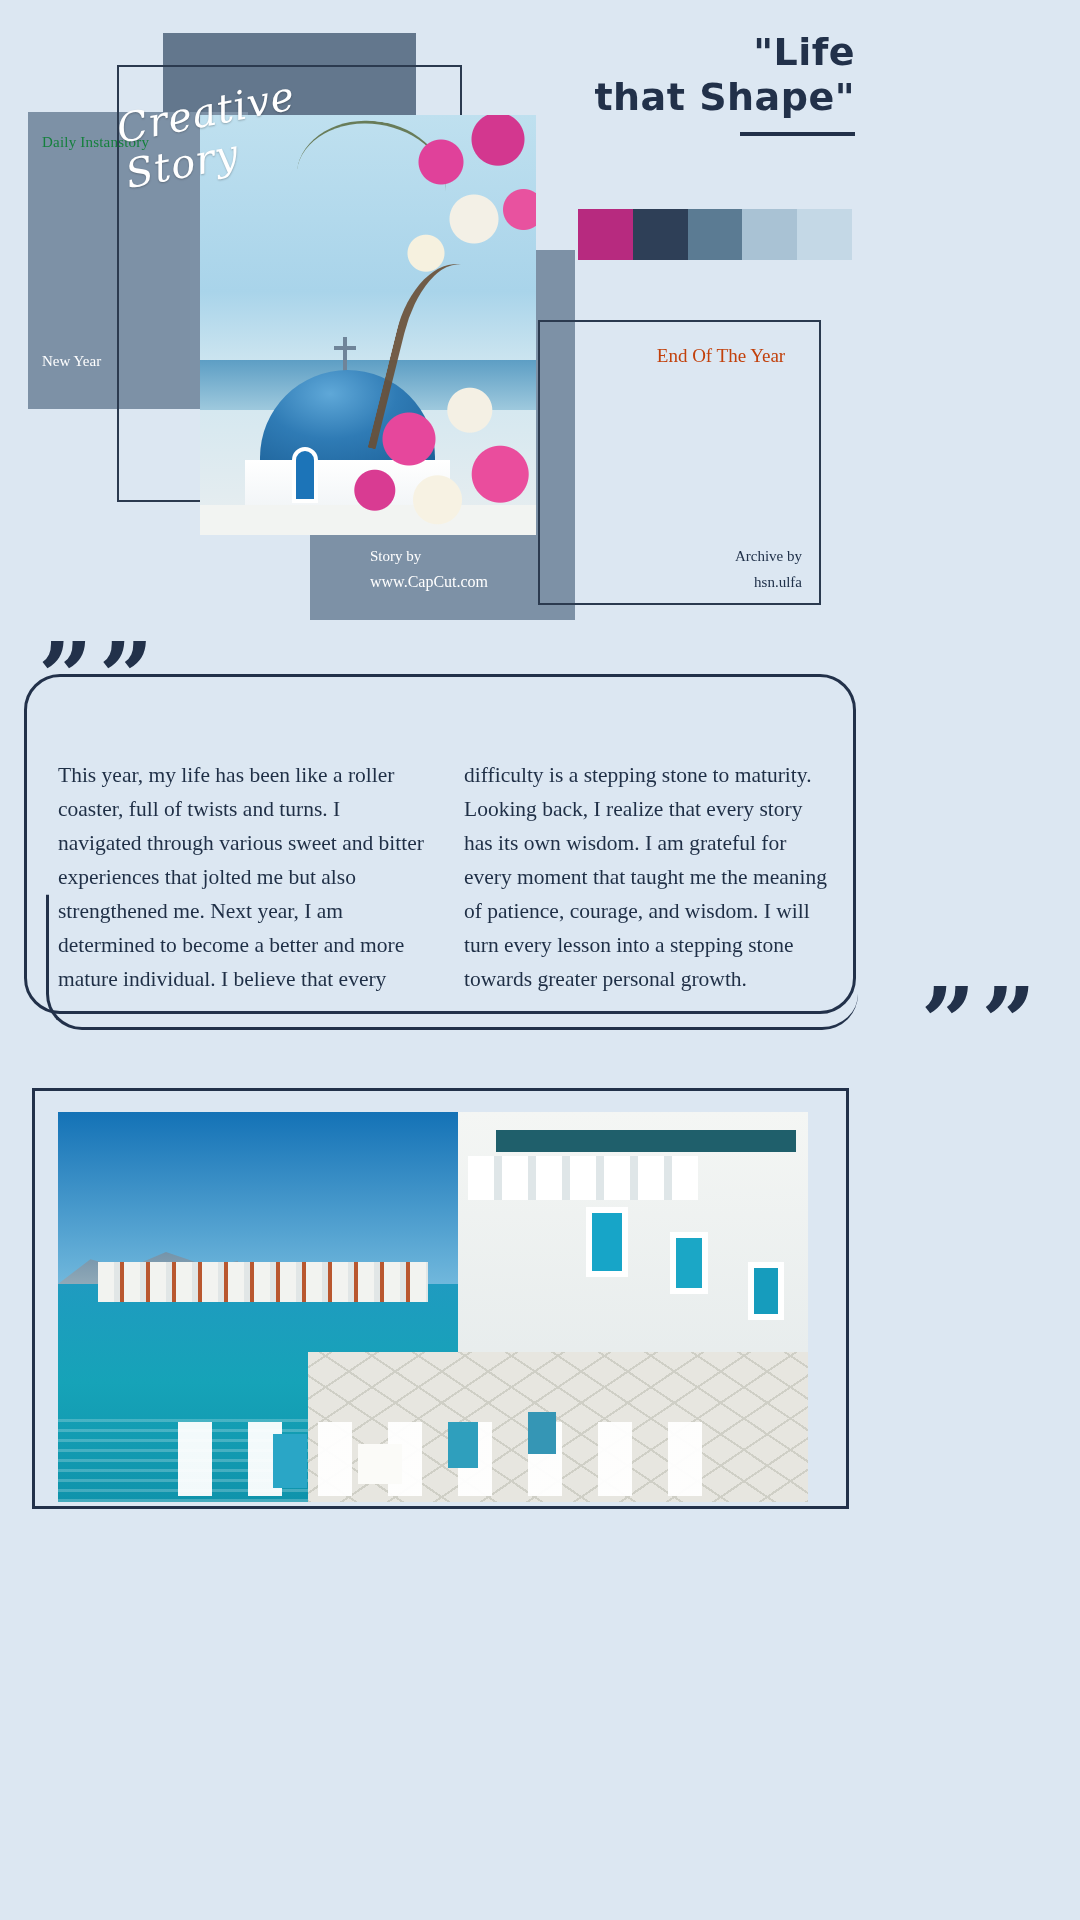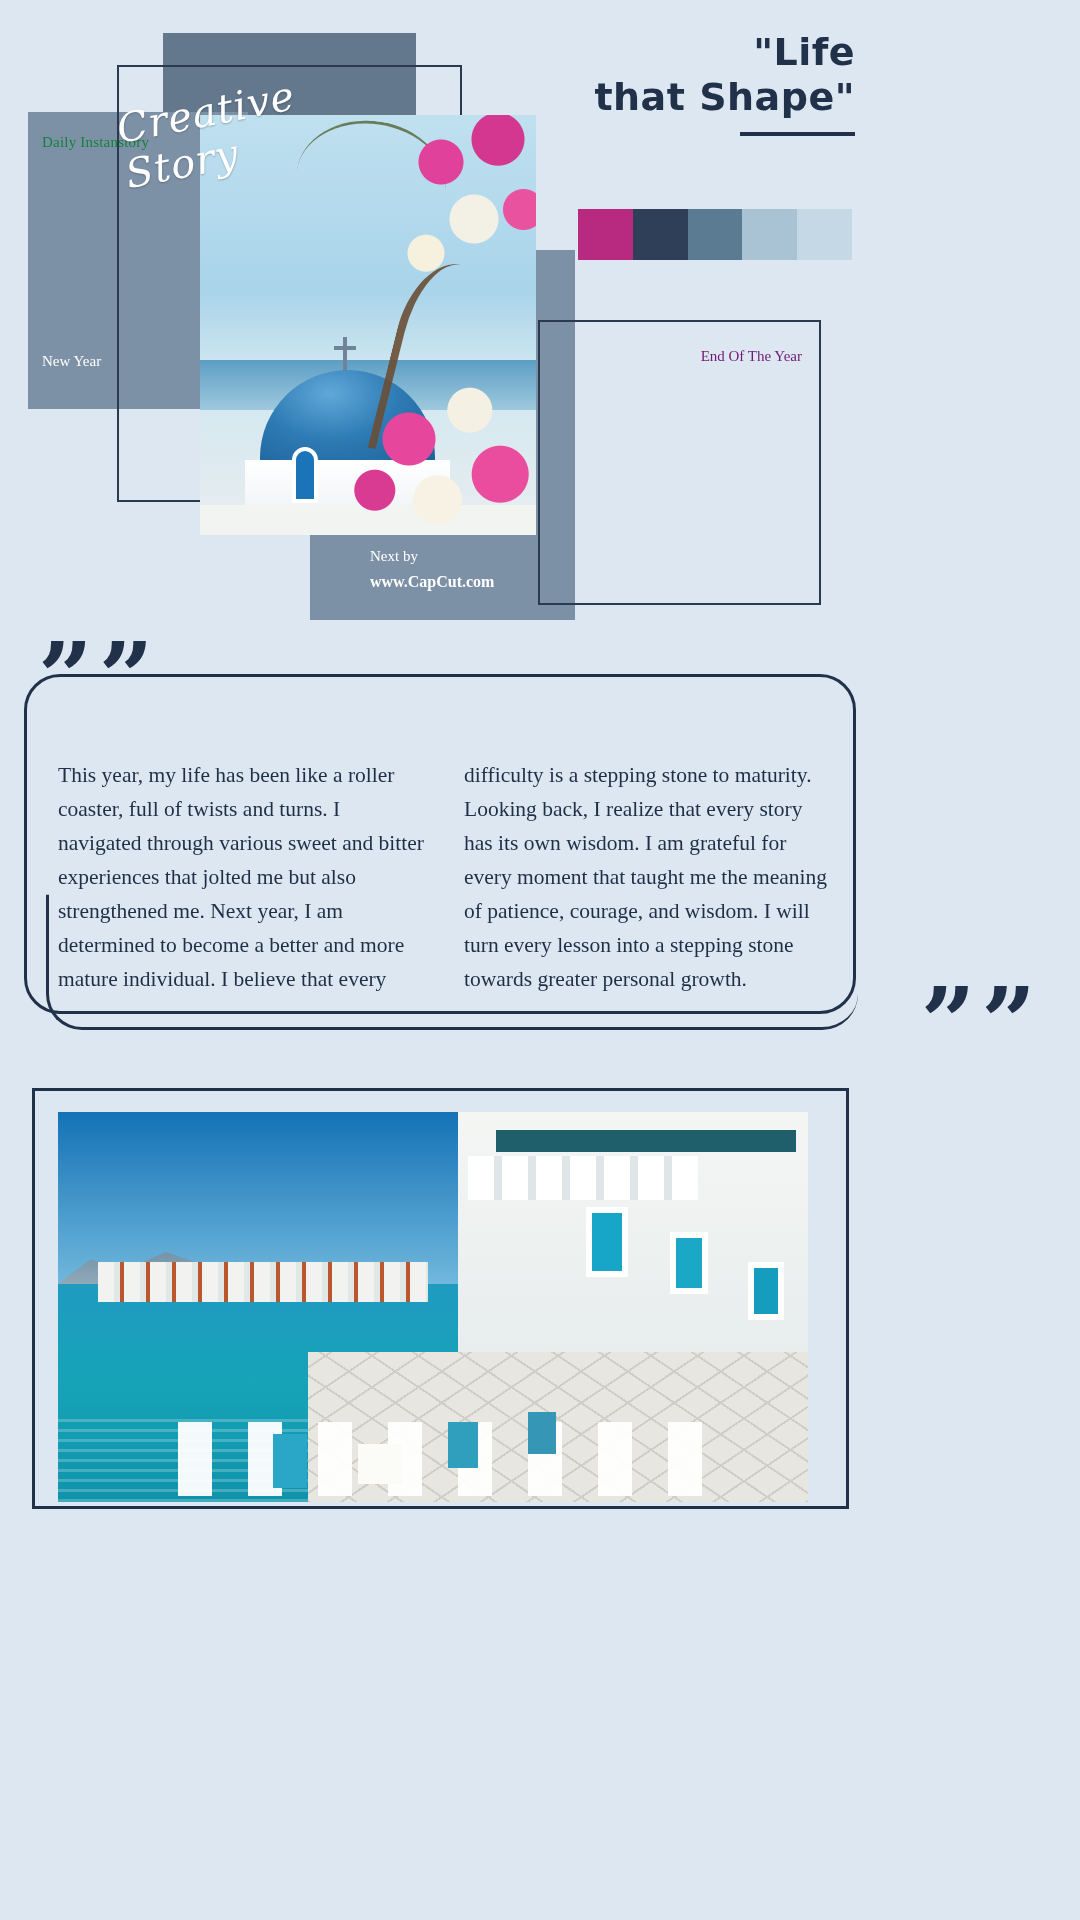--- a/index.html
+++ b/index.html
@@ -162,41 +162,41 @@
     border: 2px solid #2b3a4f;
   }
 
   .madeby {
     position: absolute;
     left: 370px; top: 543px;
     font-size: 15px;
     color: #ffffff;
     line-height: 26px;
   }
-  .madeby .url { font-weight: bold; font-size: 16px; text-align: center; }
+  .madeby .url { font-weight: normal; font-size: 16px; text-align: center; }
 
   .archive {
     position: absolute;
     left: 640px; top: 543px;
     width: 162px;
     text-align: right;
     font-size: 15px;
     color: #20314a;
     line-height: 26px;
   }
   .archive .name { font-size: 15px; }
 
   .endofyear {
     position: absolute;
     left: 640px; top: 344px;
     width: 162px;
-    text-align: right;
-    font-size: 15px;
+    text-align: center;
+    font-size: 19px;
     line-height: 24px;
-    color: #701a75;
+    color: #c2410c;
   }
 
   
   .headline {
     position: absolute;
     left: 555px; top: 30px;
     width: 300px;
     text-align: right;
     font-family: "DejaVu Sans", sans-serif;
     font-weight: bold;
@@ -362,24 +362,28 @@
       <div class="flowers-br"></div>
     </div>
 
     <div class="script-title">Creative Story</div>
 
     <div class="thin-frame-2"></div>
 
     <div class="endofyear">End Of The Year</div>
 
     <div class="madeby">
-      <div>Next by</div>
+      <div>Story by</div>
       <div class="url">www.CapCut.com</div>
     </div>
 
+    <div class="archive">
+      <div>Archive by</div>
+      <div class="name">hsn.ulfa</div>
+    </div>
 
     <div class="headline">
       <div>"Life</div>
       <div>that Shape"</div>
       <span class="underline"></span>
     </div>
 
     <div class="swatches">
       <span style="background:#b72a7f"></span>
       <span style="background:#2e3f57"></span>

